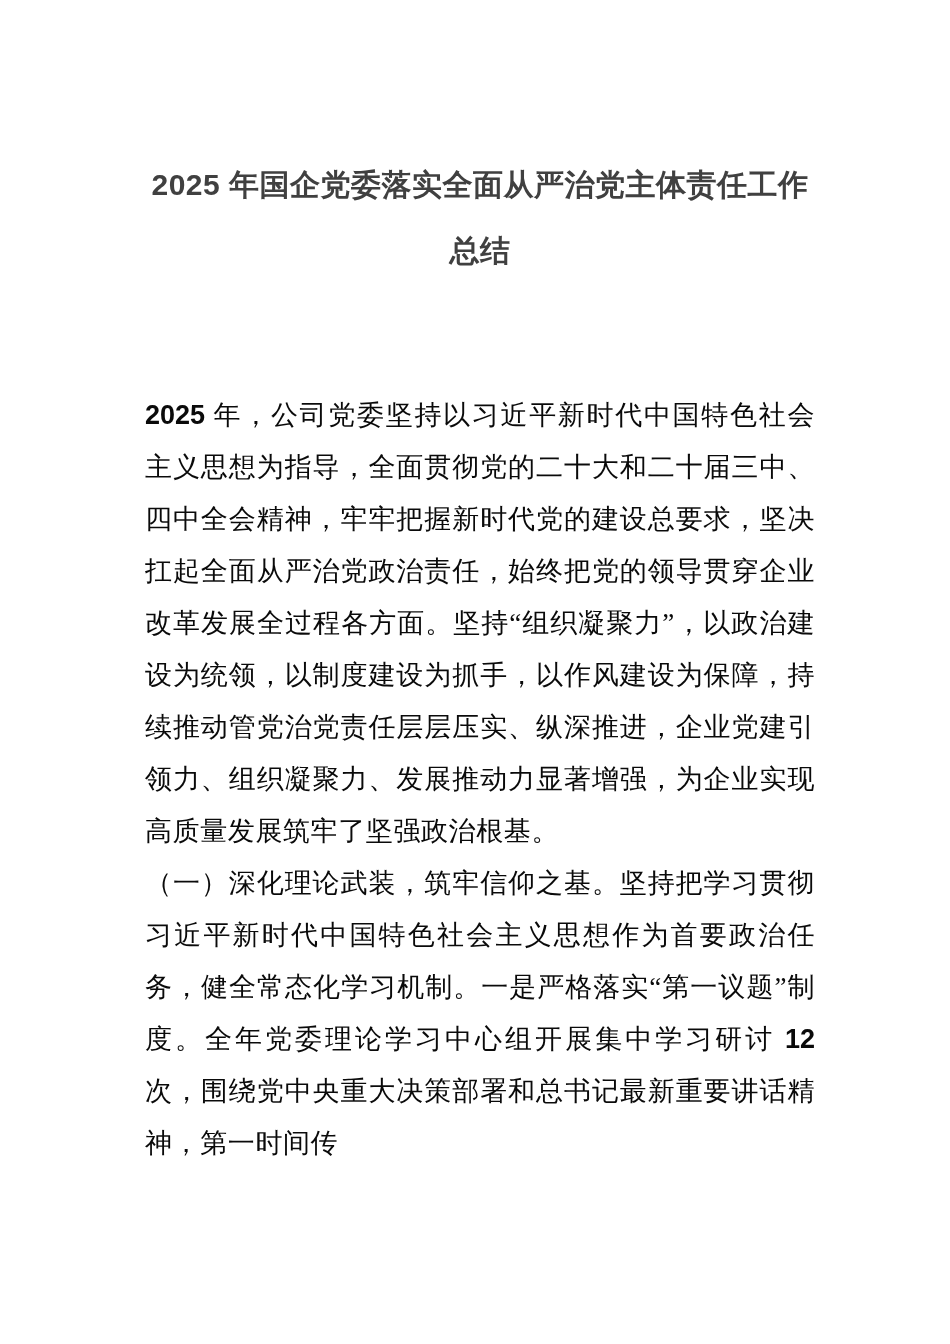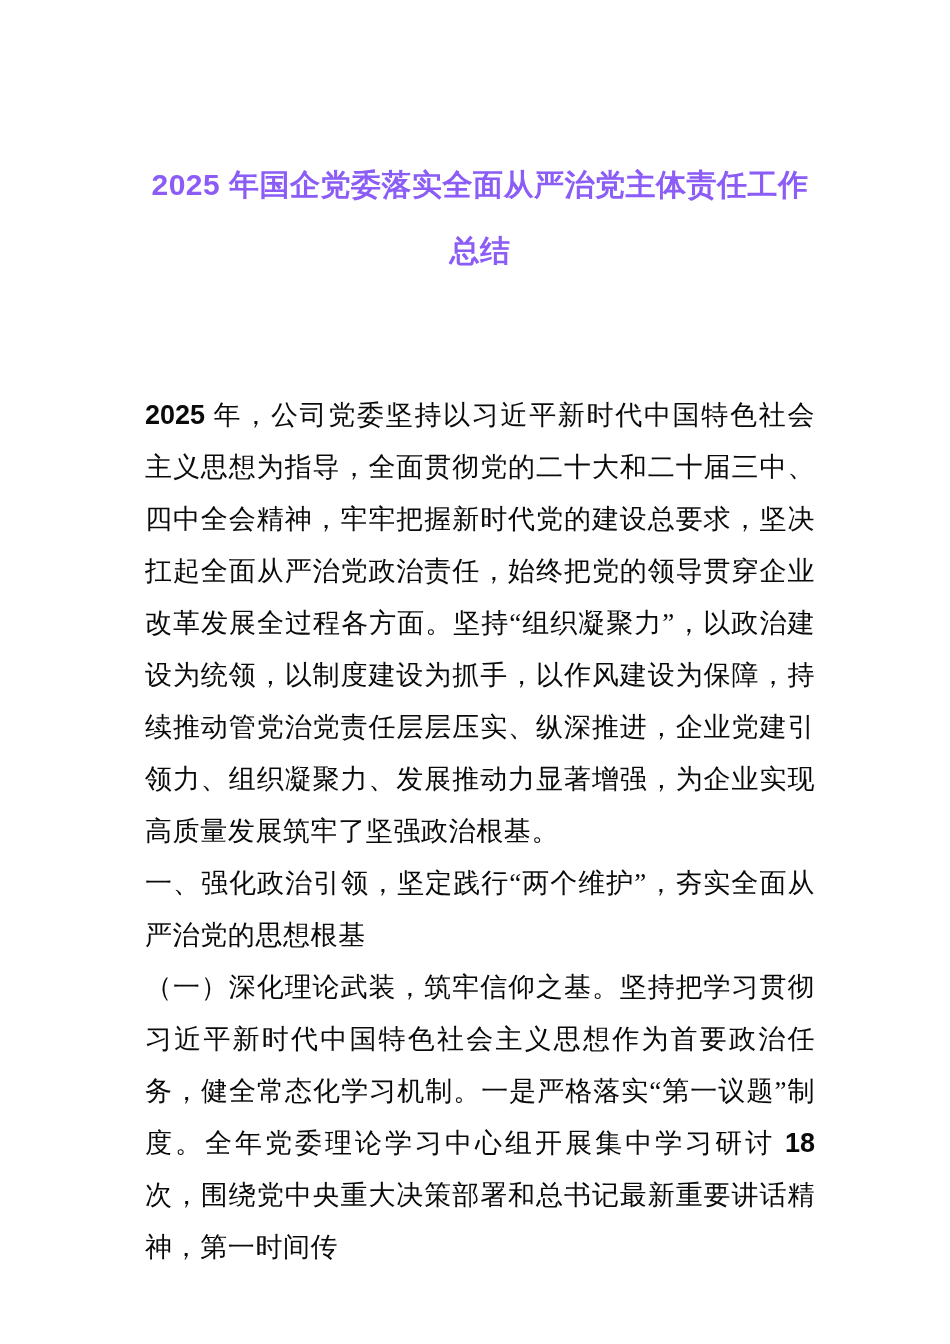--- a/index.html
+++ b/index.html
@@ -23,21 +23,21 @@
     top: 0;
     width: 670px;
   }
 
   
   .doc-title {
     font-family: "Liberation Sans", "DejaVu Sans", sans-serif;
     font-weight: bold;
     font-size: 30px;
     line-height: 66px;
-    color: #8b5cf6;
+    color: #404040;
     text-align: center;
     letter-spacing: 0.5px;
     margin: 0;
     padding-top: 152px;
     white-space: normal;
   }
 
   
   .para {
     font-family: "Liberation Serif", "DejaVu Serif", serif;
@@ -81,20 +81,19 @@
   <div class="doc-body">
 
     <h1 class="doc-title">
       <span class="title-num">2025</span><span> 年国企党委落实全面从严治党主体责任工作总结</span>
     </h1>
 
     <p class="para para-lead">
       <span class="num">2025</span><span> 年，公司党委坚持以习近平新时代中国特色社会主义思想为指导，全面贯彻党的二十大和二十届三中、四中全会精神，牢牢把握新时代党的建设总要求，坚决扛起全面从严治党政治责任，始终把党的领导贯穿企业改革发展全过程各方面。坚持“组织凝聚力”，以政治建设为统领，以制度建设为抓手，以作风建设为保障，持续推动管党治党责任层层压实、纵深推进，企业党建引领力、组织凝聚力、发展推动力显著增强，为企业实现高质量发展筑牢了坚强政治根基。</span>
     </p>
 
-    <p class="para para-heading">一、强化政治引领，坚定践行“两个维护”，夯实全面从严治党的思想根基</p>
 
     <p class="para para-sub">
-      <span>（一）深化理论武装，筑牢信仰之基。坚持把学习贯彻习近平新时代中国特色社会主义思想作为首要政治任务，健全常态化学习机制。一是严格落实“第一议题”制度。全年党委理论学习中心组开展集中学习研讨 </span><span class="num">18</span><span> 次，围绕党中央重大决策部署和总书记最新重要讲话精神，第一时间传</span>
+      <span>（一）深化理论武装，筑牢信仰之基。坚持把学习贯彻习近平新时代中国特色社会主义思想作为首要政治任务，健全常态化学习机制。一是严格落实“第一议题”制度。全年党委理论学习中心组开展集中学习研讨 </span><span class="num">12</span><span> 次，围绕党中央重大决策部署和总书记最新重要讲话精神，第一时间传</span>
     </p>
 
   </div>
 </div>
 
 </body></html>

